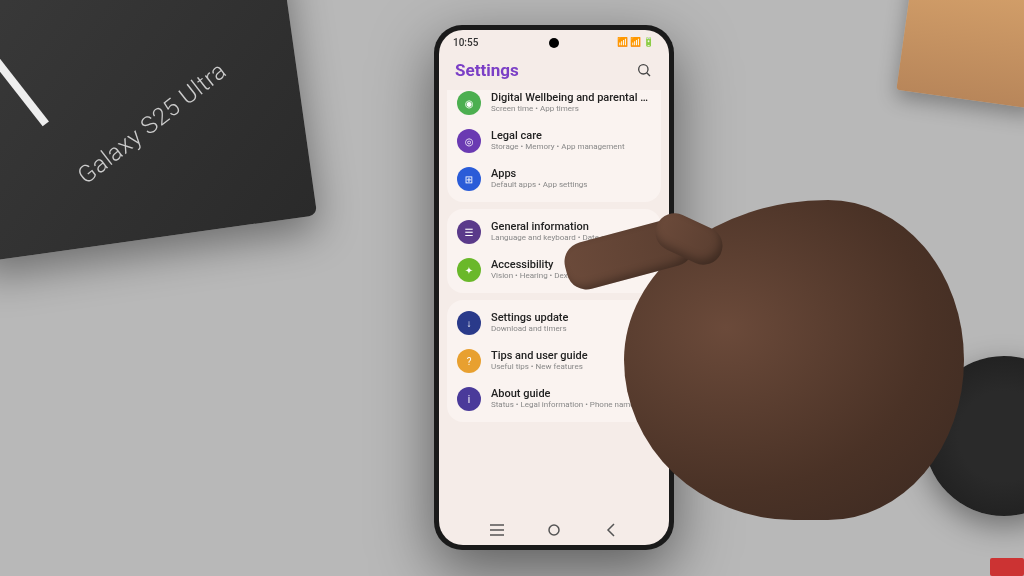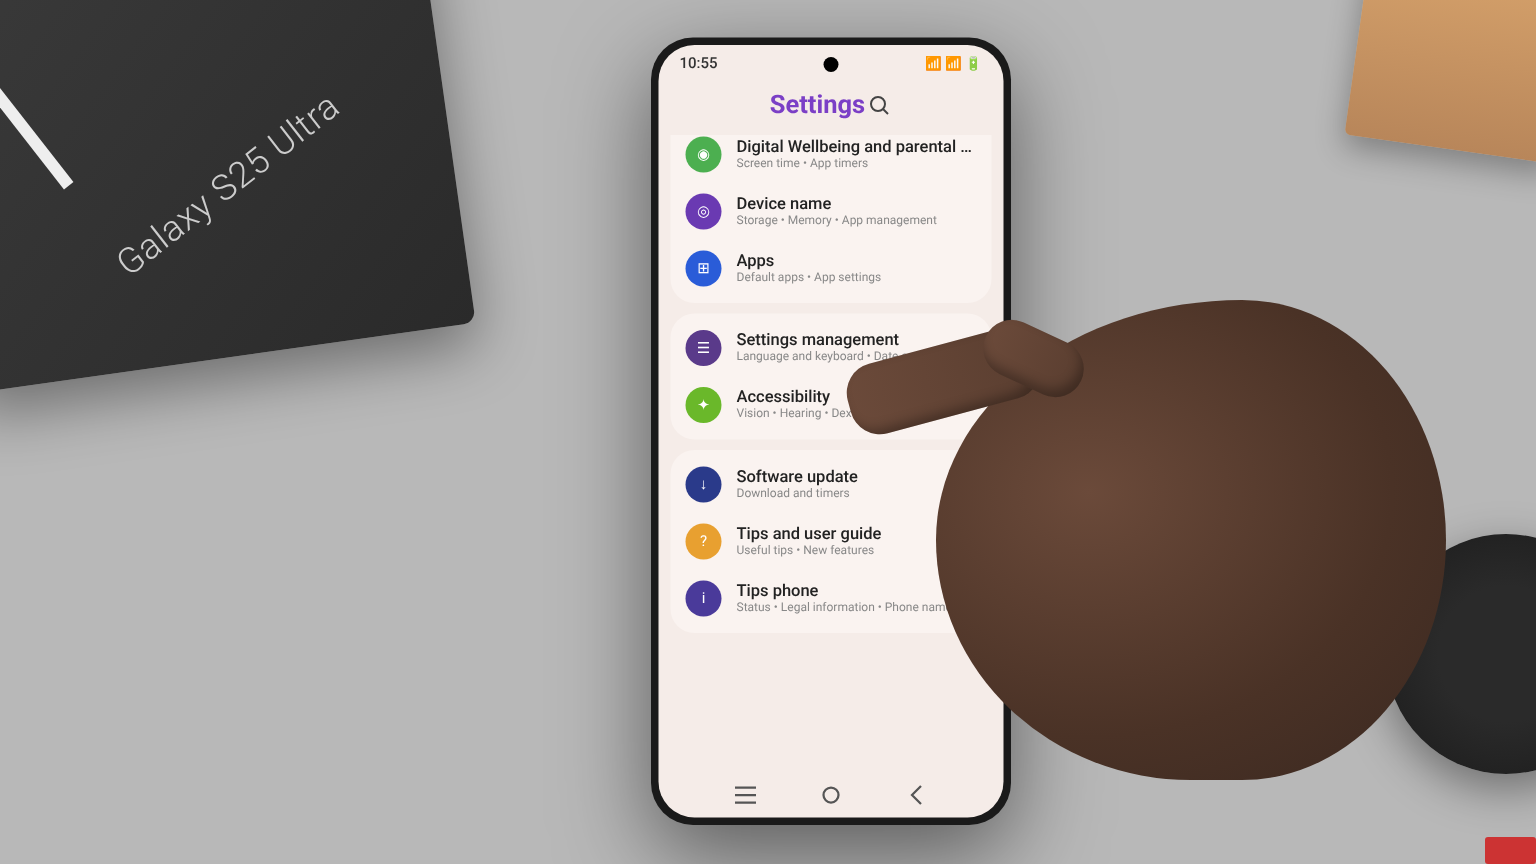--- a/index.html
+++ b/index.html
@@ -124,21 +124,21 @@
       padding: 0 14px;
       font-size: 10px;
       color: #333;
       font-weight: 500;
     }
     .status-right { display: flex; gap: 3px; align-items: center; font-size: 9px; }
     
     
     .header {
       display: flex;
-      justify-content: center;
+      justify-content: space-between;
       align-items: center;
       padding: 6px 16px 10px;
     }
     .header-title {
       font-size: 17px;
       font-weight: 700;
       color: #7b3fc6;
     }
     .search-btn {
       width: 18px; height: 18px;
@@ -257,67 +257,67 @@
           <div class="settings-item">
             <div class="item-icon ic-green">◉</div>
             <div class="item-text">
               <div class="item-title">Digital Wellbeing and parental controls</div>
               <div class="item-sub">Screen time • App timers</div>
             </div>
           </div>
           <div class="settings-item">
             <div class="item-icon ic-purple">◎</div>
             <div class="item-text">
-              <div class="item-title">Device name</div>
+              <div class="item-title">Legal care</div>
               <div class="item-sub">Storage • Memory • App management</div>
             </div>
           </div>
           <div class="settings-item">
             <div class="item-icon ic-blue">⊞</div>
             <div class="item-text">
               <div class="item-title">Apps</div>
               <div class="item-sub">Default apps • App settings</div>
             </div>
           </div>
         </div>
         <div class="settings-group">
           <div class="settings-item">
             <div class="item-icon ic-darkpurple">☰</div>
             <div class="item-text">
-              <div class="item-title">Settings management</div>
+              <div class="item-title">General information</div>
               <div class="item-sub">Language and keyboard • Date and time</div>
             </div>
           </div>
           <div class="settings-item">
             <div class="item-icon ic-lime">✦</div>
             <div class="item-text">
               <div class="item-title">Accessibility</div>
               <div class="item-sub">Vision • Hearing • Dexterity</div>
             </div>
           </div>
         </div>
         <div class="settings-group">
           <div class="settings-item">
             <div class="item-icon ic-navy">↓</div>
             <div class="item-text">
-              <div class="item-title">Software update</div>
+              <div class="item-title">Settings update</div>
               <div class="item-sub">Download and timers</div>
             </div>
           </div>
           <div class="settings-item">
             <div class="item-icon ic-orange">?</div>
             <div class="item-text">
               <div class="item-title">Tips and user guide</div>
               <div class="item-sub">Useful tips • New features</div>
             </div>
           </div>
           <div class="settings-item">
             <div class="item-icon ic-indigo">i</div>
             <div class="item-text">
-              <div class="item-title">Tips phone</div>
+              <div class="item-title">About guide</div>
               <div class="item-sub">Status • Legal information • Phone name</div>
             </div>
           </div>
         </div>
       </div>
 
     <div class="nav-bar">
       <div class="nav-btn">
         <svg width="14" height="12" viewBox="0 0 14 12">
             <line x1="0" y1="1" x2="14" y2="1" stroke="#555" stroke-width="1.5"></line>

